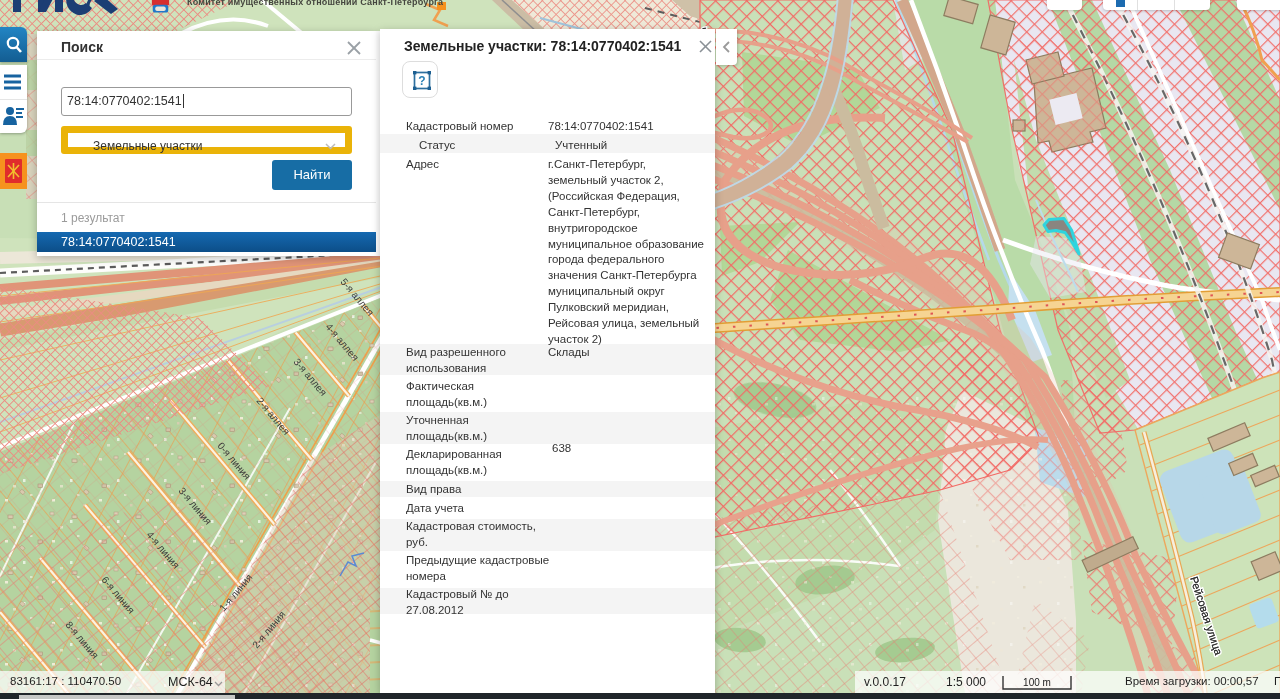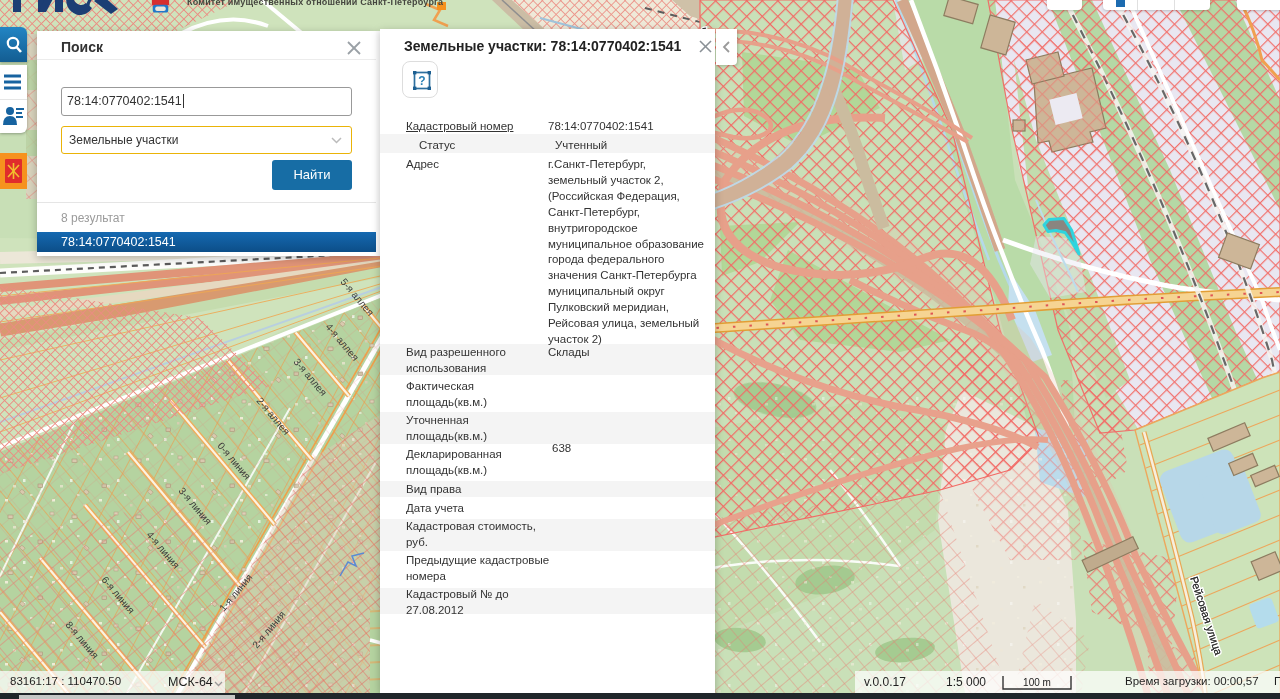--- a/index.html
+++ b/index.html
@@ -423,28 +423,28 @@
     <div style="position:relative;height:29px;border-bottom:1px solid #ececec;">
       <div style="position:absolute;left:24px;top:8px;font-size:14px;font-weight:bold;color:#333;">Поиск</div>
       <svg style="position:absolute;right:14px;top:9px;" width="16" height="16" viewBox="0 0 16 16">
           <g stroke="#9aa0a6" stroke-width="1.8">
             <line x1="2" y1="2" x2="14" y2="14"></line>
             <line x1="14" y1="2" x2="2" y2="14"></line>
           </g>
         </svg>
     </div>
     <div style="position:absolute;left:24px;top:56px;width:291px;height:29px;border:1px solid #999;border-radius:3px;font-size:12.5px;color:#333;line-height:27px;padding-left:5px;">78:14:0770402:1541<span style="border-left:1px solid #333;margin-left:1px;"></span></div>
-    <div style="position:absolute;left:24px;top:95px;width:291px;height:28px;border:1px solid #eab308;border-radius:3px;font-size:12px;color:#333;line-height:26px;padding-left:7px;">Земельные участки
+    <div style="position:absolute;left:24px;top:95px;width:291px;height:28px;border:7px solid #eab308;border-radius:3px;font-size:12px;color:#333;line-height:26px;padding-left:25px;">Земельные участки
       <svg style="position:absolute;right:9px;top:10px;" width="11" height="7" viewBox="0 0 11 7">
           <path d="M1 1 L5.5 5.5 L10 1" fill="none" stroke="#bbb" stroke-width="1.5"></path>
         </svg>
     </div>
     <div style="position:absolute;left:235px;top:129px;width:80px;height:30px;background:#176da5;border-radius:3px;color:#fff;font-size:13px;text-align:center;line-height:30px;">Найти</div>
     <div style="position:absolute;left:0;top:171px;width:339px;height:1px;background:#e5e5e5;"></div>
-    <div style="position:absolute;left:24px;top:180px;font-size:12px;color:#9b9b9b;">8 результат</div>
+    <div style="position:absolute;left:24px;top:180px;font-size:12px;color:#9b9b9b;">1 результат</div>
     <div style="position:absolute;left:0;top:201px;width:339px;height:20px;background:linear-gradient(#1569b1,#0c4e88);color:#fff;font-size:12.5px;line-height:20px;padding-left:24px;">78:14:0770402:1541</div>
   </div>
 
   <div style="position:absolute;left:376px;top:31px;width:4px;height:225px;background:#fdfdfd;"></div>
 
   <div id="info" class="panel" style="left:380px;top:29px;width:335px;height:664px;font-size:11.5px;color:#333;">
     <div style="position:absolute;left:24px;top:9px;font-size:14px;font-weight:bold;color:#222;white-space:nowrap;">Земельные участки: 78:14:0770402:1541</div>
     <svg style="position:absolute;left:319px;top:11px;" width="13" height="13" viewBox="0 0 13 13">
         <g stroke="#8a9096" stroke-width="1.6">
           <line x1="1" y1="1" x2="12" y2="12"></line>
@@ -463,21 +463,21 @@
     </div>
 
     <div style="position:absolute;left:0;top:105px;width:335px;height:19px;background:#f4f4f4;"></div>
     <div style="position:absolute;left:0;top:315px;width:335px;height:31px;background:#f4f4f4;"></div>
     <div style="position:absolute;left:0;top:383px;width:335px;height:32px;background:#f4f4f4;"></div>
     <div style="position:absolute;left:0;top:452px;width:335px;height:16px;background:#f4f4f4;"></div>
     <div style="position:absolute;left:0;top:490px;width:335px;height:32px;background:#f4f4f4;"></div>
     <div style="position:absolute;left:0;top:559px;width:335px;height:26px;background:#f4f4f4;"></div>
 
     <div style="position:absolute;left:26px;top:90px;line-height:15.9px;">
-      <div style="position:absolute;left:0;top:0;width:145px;text-decoration:underline;">Кадастровый номер</div>
+      <div style="position:absolute;left:0;top:0;width:145px;">Кадастровый номер</div>
       <div style="position:absolute;left:13px;top:19px;width:145px;">Статус</div>
       <div style="position:absolute;left:0;top:38px;width:145px;">Адрес</div>
       <div style="position:absolute;left:0;top:226px;width:145px;">Вид разрешенного использования</div>
       <div style="position:absolute;left:0;top:260px;width:145px;">Фактическая площадь(кв.м.)</div>
       <div style="position:absolute;left:0;top:294px;width:145px;">Уточненная площадь(кв.м.)</div>
       <div style="position:absolute;left:0;top:328px;width:145px;">Декларированная площадь(кв.м.)</div>
       <div style="position:absolute;left:0;top:363px;width:145px;">Вид права</div>
       <div style="position:absolute;left:0;top:382px;width:145px;">Дата учета</div>
       <div style="position:absolute;left:0;top:400px;width:145px;">Кадастровая стоимость, руб.</div>
       <div style="position:absolute;left:0;top:434px;width:145px;">Предыдущие кадастровые номера</div>

